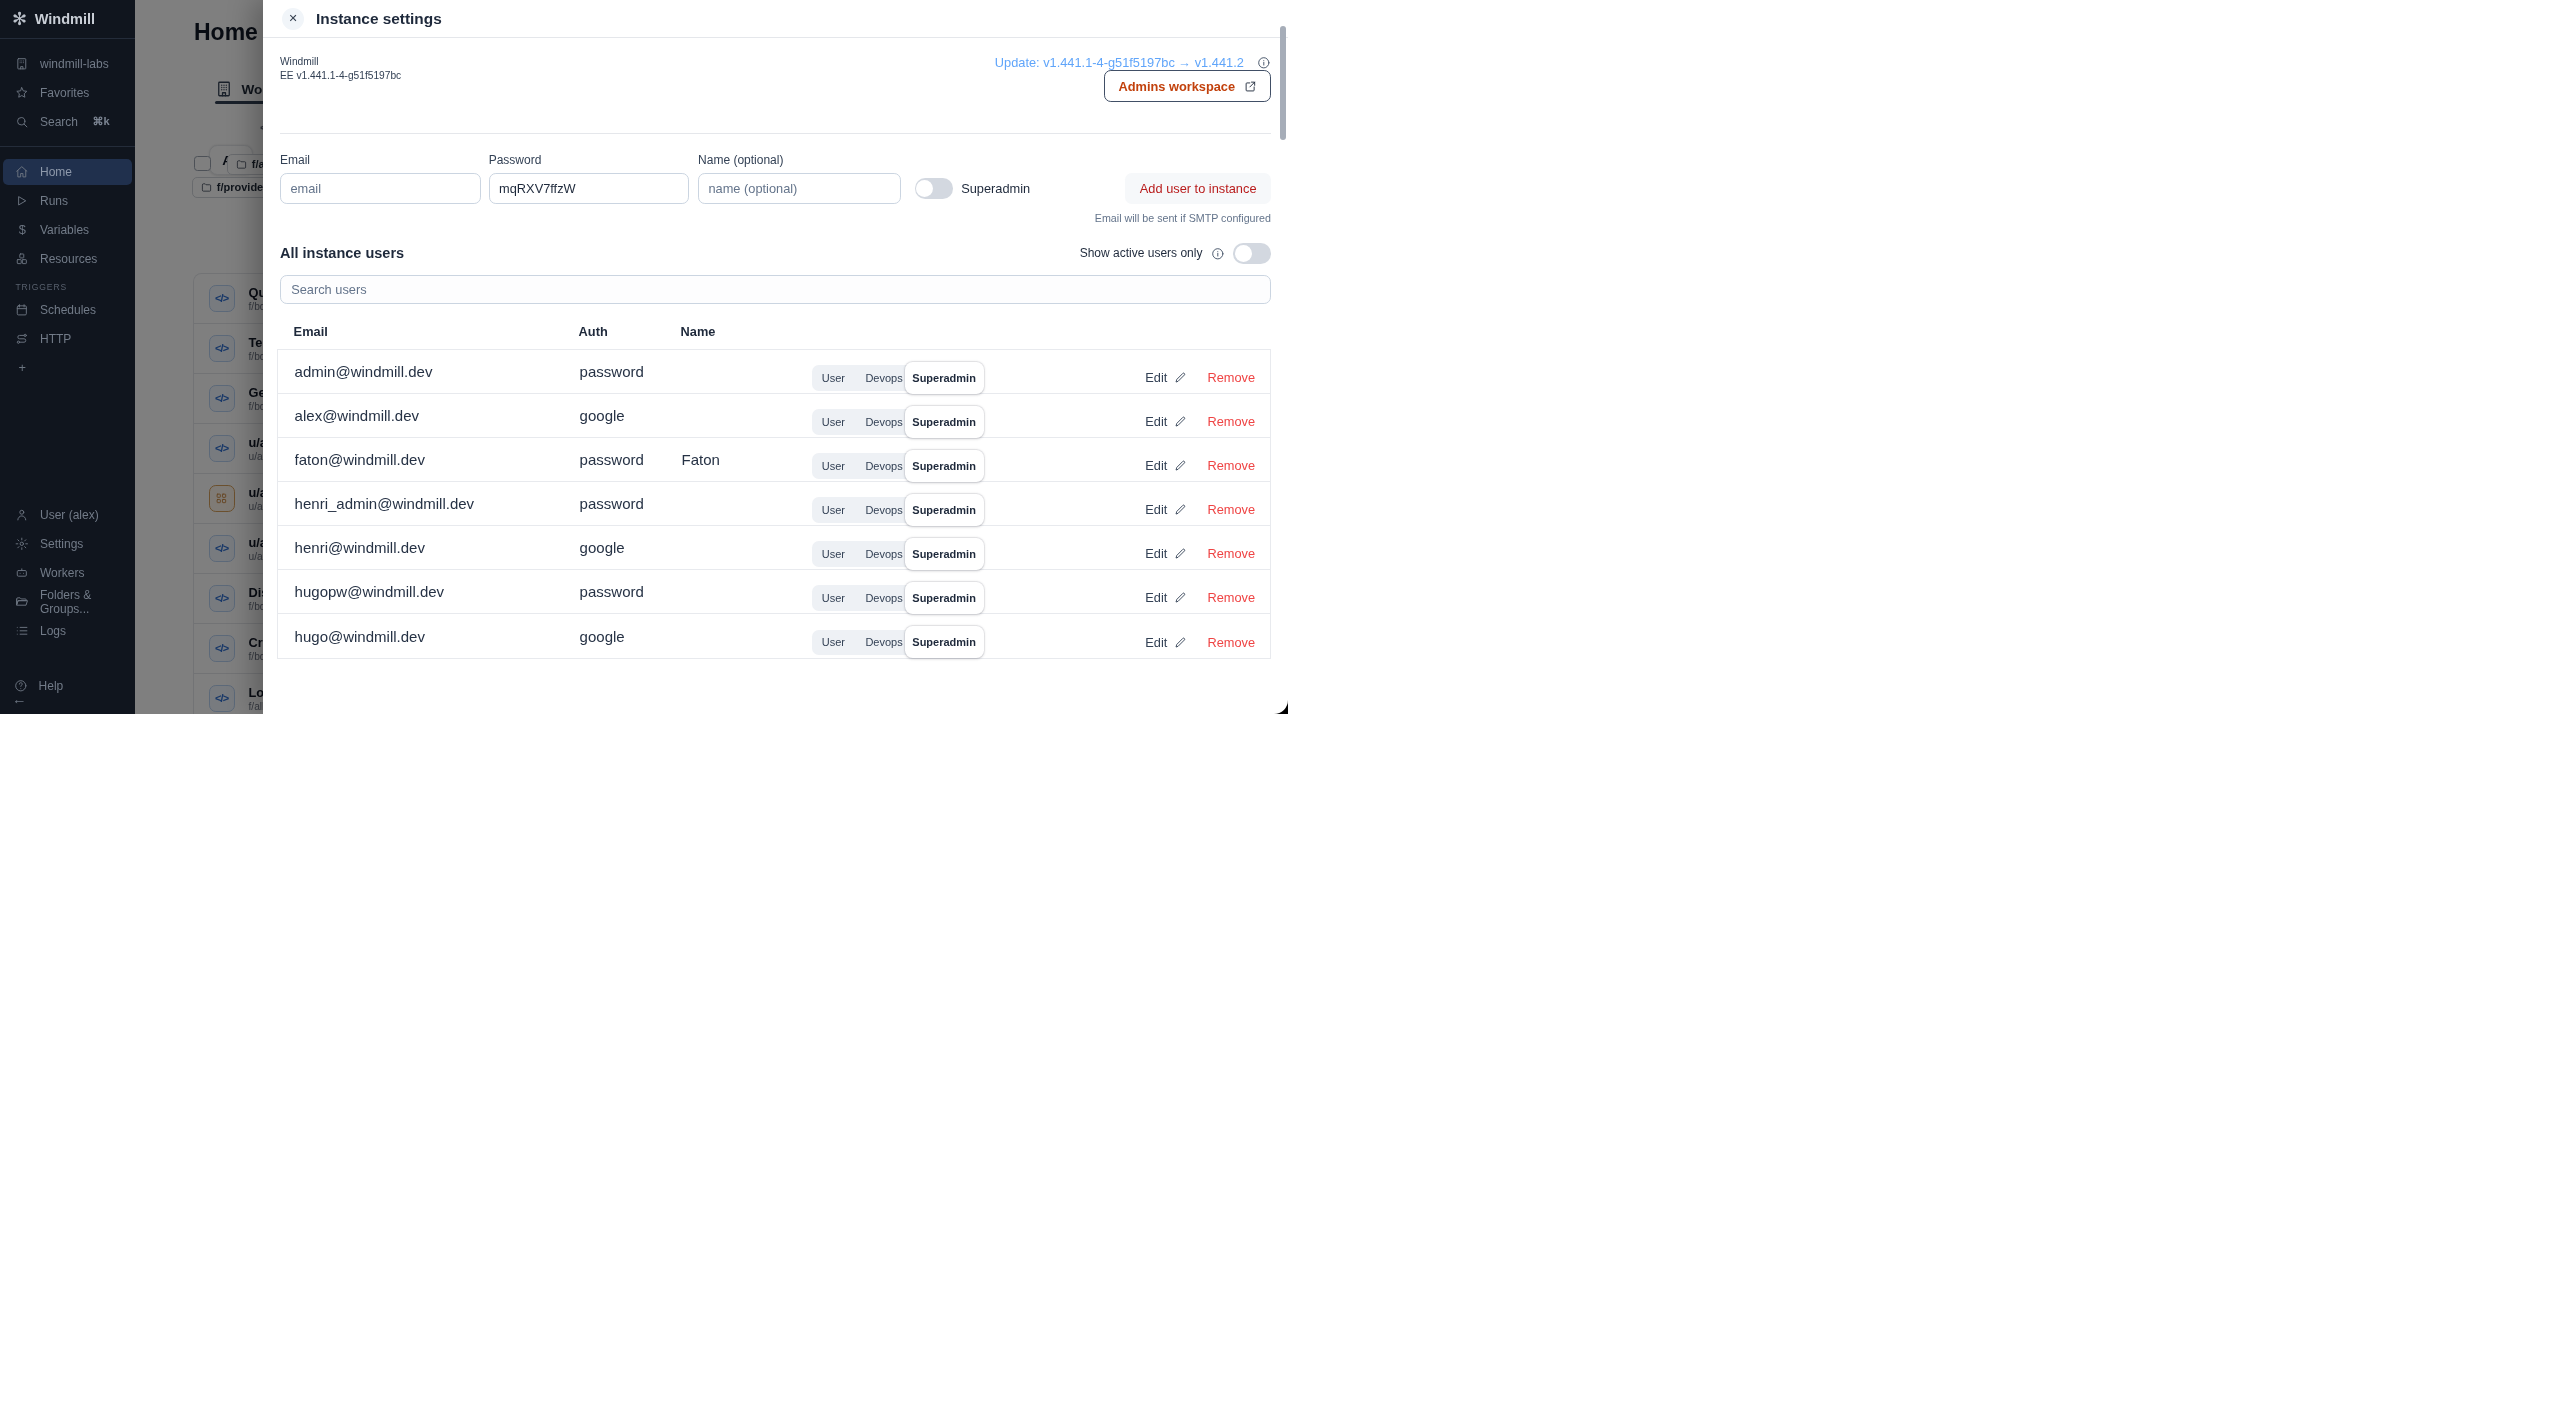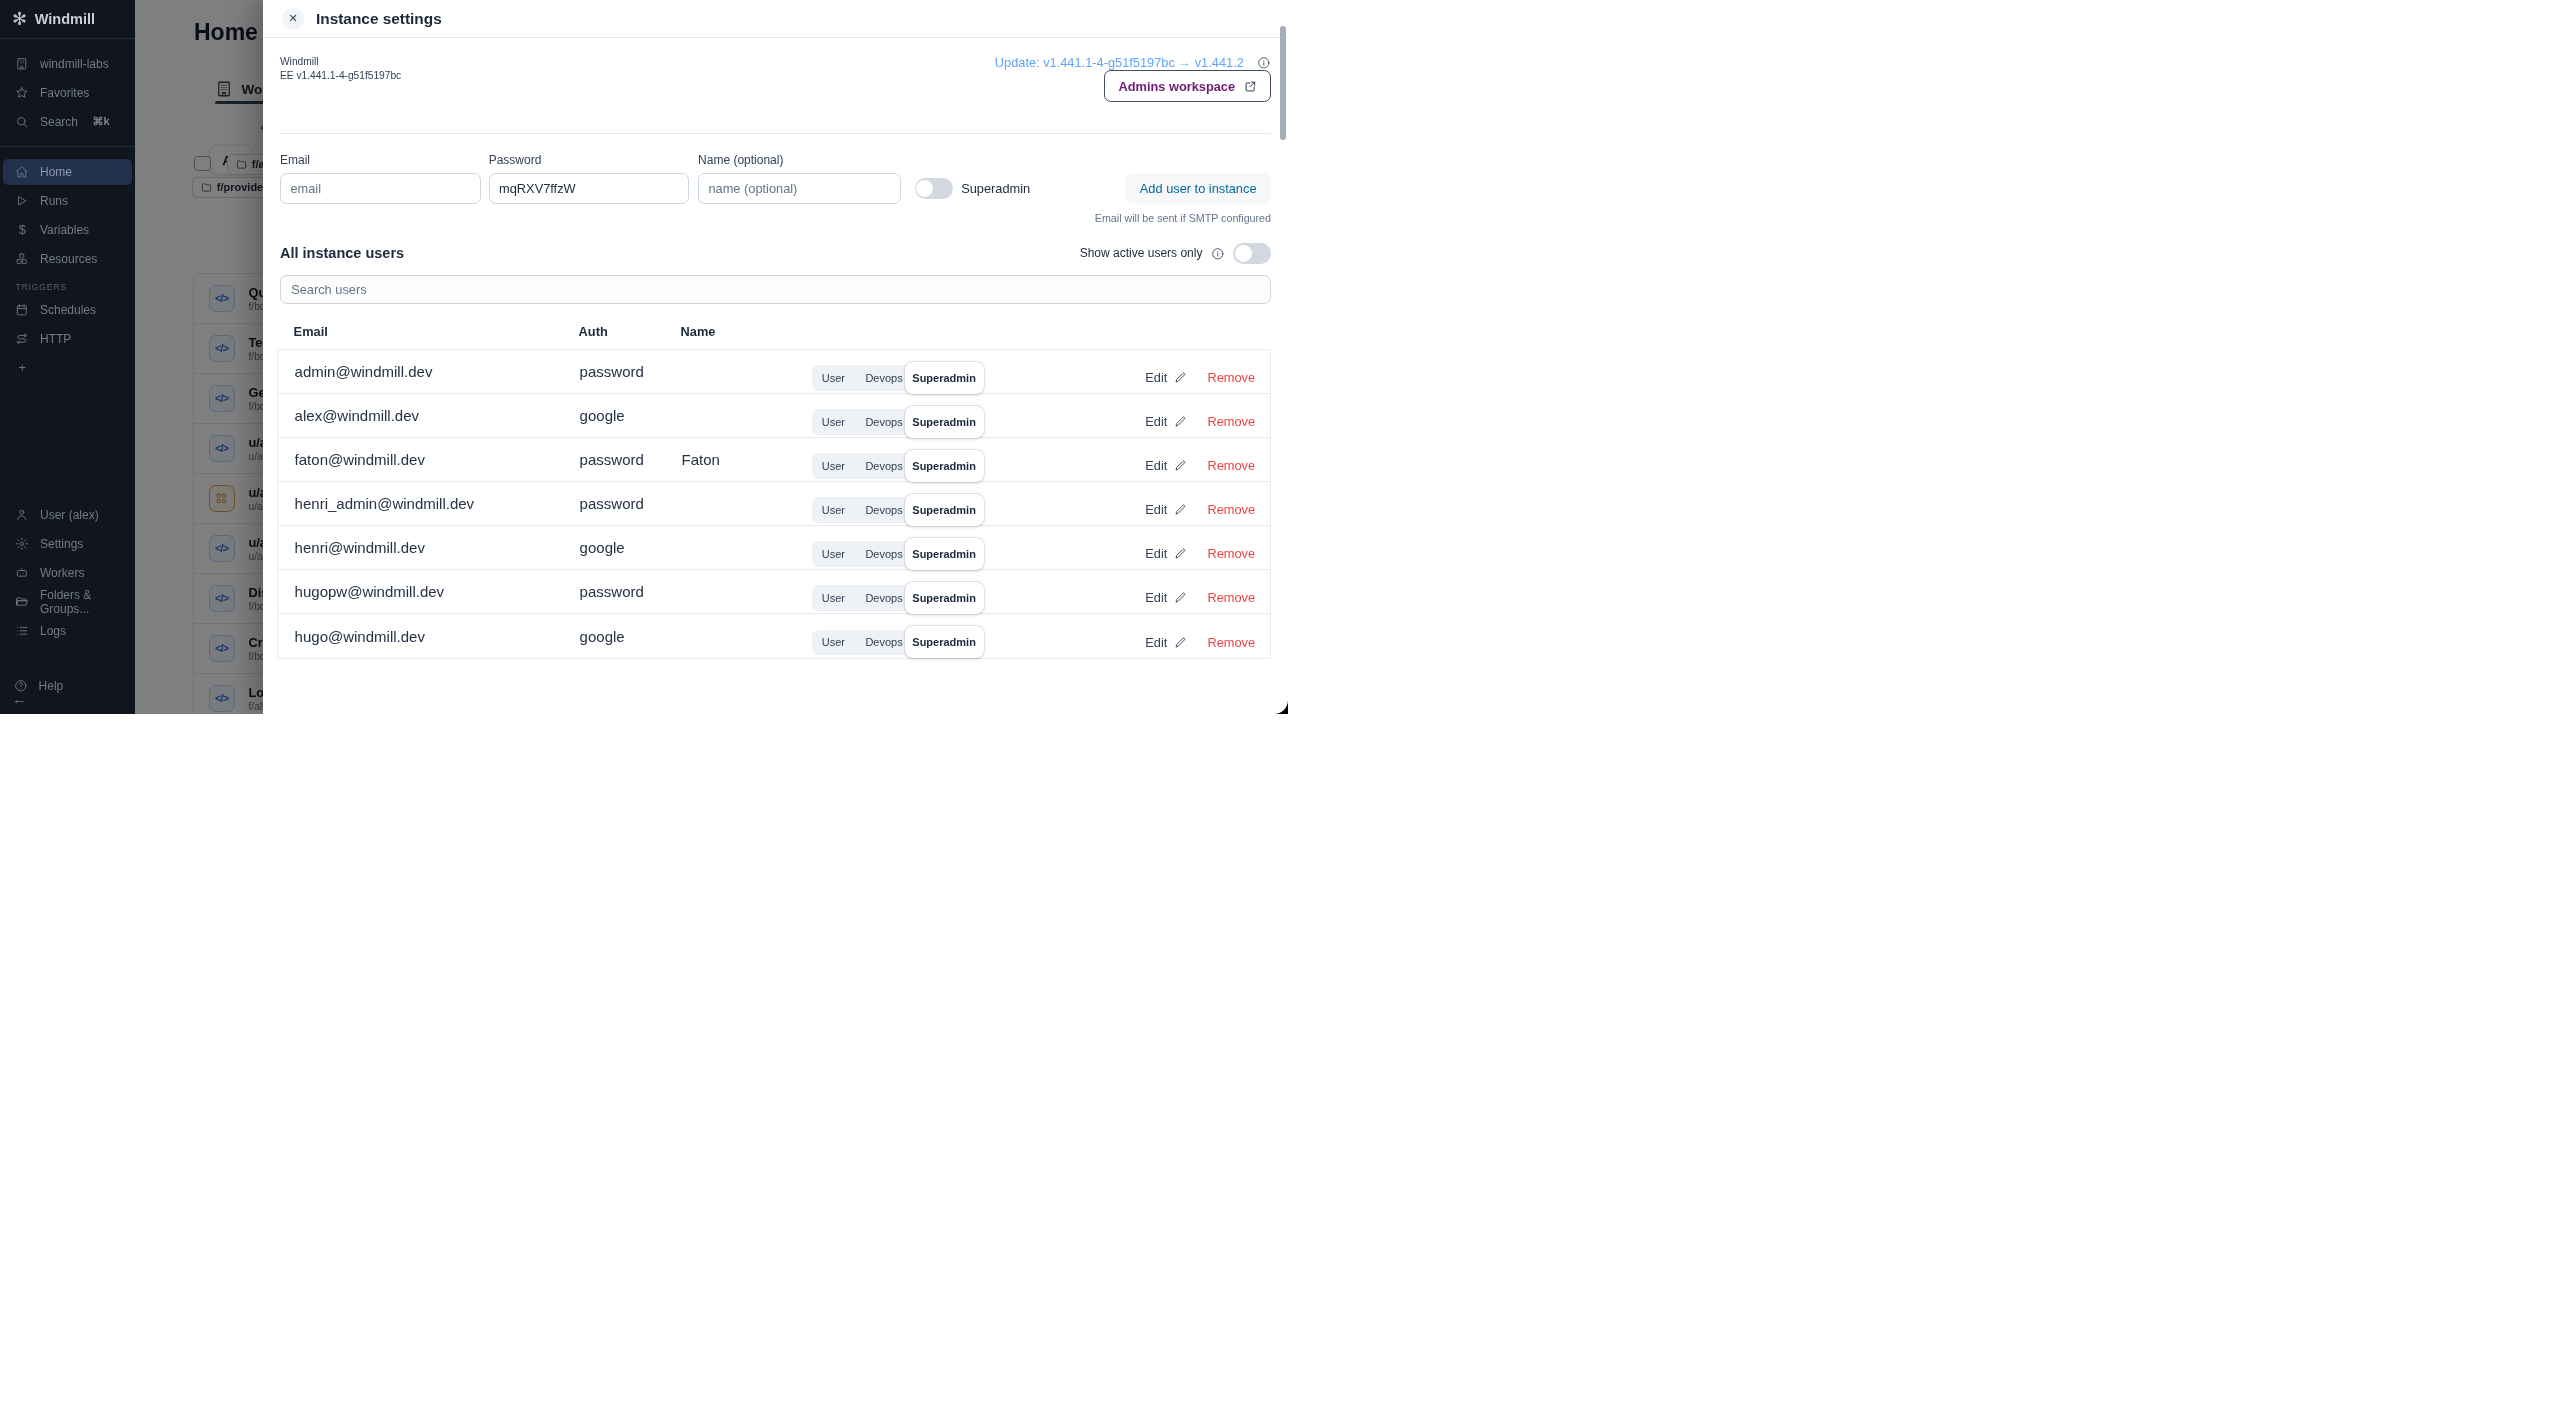--- a/index.html
+++ b/index.html
@@ -56,40 +56,40 @@
   .m-header { height:38px; border-bottom:0.9px solid #e5e7eb; display:flex; align-items:center; gap:12px; padding-left:19px; }
   .m-close { width:22px; height:22px; border-radius:50%; background:#f1f5f9; border:none; display:flex; align-items:center; justify-content:center; font-size:11px; color:#374151; cursor:pointer; }
   .m-title { font-size:15.4px; font-weight:700; color:#1e293b; }
   .m-body { padding:17px 17px 0 17px; }
   .m-toprow { display:flex; justify-content:space-between; align-items:flex-start; }
   .m-version { font-size:10.2px; color:#334155; line-height:13.6px; }
   .m-topright { display:flex; flex-direction:column; align-items:flex-end; }
   .m-update { display:flex; align-items:center; gap:13.6px; }
   .m-update a { font-size:12.8px; color:#60a5fa; text-decoration:none; }
   .icon-info { width:13.6px; height:13.6px; stroke:#475569; }
-  .m-admins { display:flex; align-items:center; gap:8.5px; height:32px; padding:0 13.6px; border:0.9px solid #414f66; border-radius:6.8px; background:#fff; font-size:12.8px; font-weight:600; color:#701a75; cursor:pointer; }
+  .m-admins { display:flex; align-items:center; gap:8.5px; height:32px; padding:0 13.6px; border:0.9px solid #414f66; border-radius:6.8px; background:#fff; font-size:12.8px; font-weight:600; color:#c2410c; cursor:pointer; }
   .m-admins svg { width:12.8px; height:12.8px; stroke:#1e293b; }
 
   .m-tabs { display:flex; gap:25.6px; padding-left:30px; margin-top:13.6px; border-bottom:0.9px solid #e5e7eb; }
   .m-tab { font-size:12.8px; color:#475569; padding:7.7px 1.7px 9.4px 1.7px; position:relative; cursor:pointer; white-space:nowrap; }
 
   .h-section { font-size:14.5px; font-weight:700; color:#1e293b; margin-top:17px; }
   .add-row { display:flex; align-items:flex-end; margin-top:19px; }
   .fld { display:flex; flex-direction:column; gap:6px; }
   .fld label { font-size:12px; color:#334155; }
   .fld input { height:31px; border:0.9px solid #cbd5e1; border-radius:6.8px; padding:0 9.4px; font-size:12.8px; color:#1e293b; background:#fff; outline:none; font-family:inherit; }
   .fld input::placeholder { color:#64748b; }
   .f-email { width:201px; } .f-email input { width:201px; }
   .f-pass { width:200px; margin-left:7.7px; } .f-pass input { width:200px; }
   .f-name { width:203px; margin-left:9.4px; } .f-name input { width:203px; }
   .toggle { width:38px; height:20.5px; border-radius:10.2px; background:#d3d8e0; position:relative; flex:none; cursor:pointer; }
   .toggle::after { content:""; position:absolute; left:1.7px; top:1.7px; width:17px; height:17px; border-radius:50%; background:#fff; }
   .add-toggle { margin-left:13.6px; margin-bottom:5.1px; }
   .lbl-superadmin { margin-left:8.5px; margin-bottom:7.7px; font-size:12.8px; color:#1e293b; }
-  .btn-adduser { margin-left:auto; height:31px; padding:0 14.5px; background:#f6f8fa; border:none; border-radius:6.8px; font-size:12.8px; font-weight:500; color:#0369a1; cursor:pointer; font-family:inherit; }
+  .btn-adduser { margin-left:auto; height:31px; padding:0 14.5px; background:#f6f8fa; border:none; border-radius:6.8px; font-size:12.8px; font-weight:500; color:#b91c1c; cursor:pointer; font-family:inherit; }
   .smtp-note { text-align:right; font-size:10.7px; color:#64748b; margin-top:8.5px; }
 
   .users-head { display:flex; align-items:center; justify-content:space-between; margin-top:19px; }
   .show-active { display:flex; align-items:center; gap:8.5px; }
   .show-active .lbl { font-size:12px; color:#1e293b; }
   .search-input { margin-top:11px; width:991px; height:29px; border:0.9px solid #cbd5e1; border-radius:6.8px; padding:0 10.2px; font-size:12.8px; color:#1e293b; background:#fdfdfe; outline:none; font-family:inherit; }
   .search-input::placeholder { color:#64748b; }
 
   .tbl-wrap { margin-top:12px; margin-left:-3.4px; width:994px; }
   .tbl-headrow { display:grid; grid-template-columns:285px 102px 130px 1fr; padding:8.5px 14.5px 10.2px 17px; }

